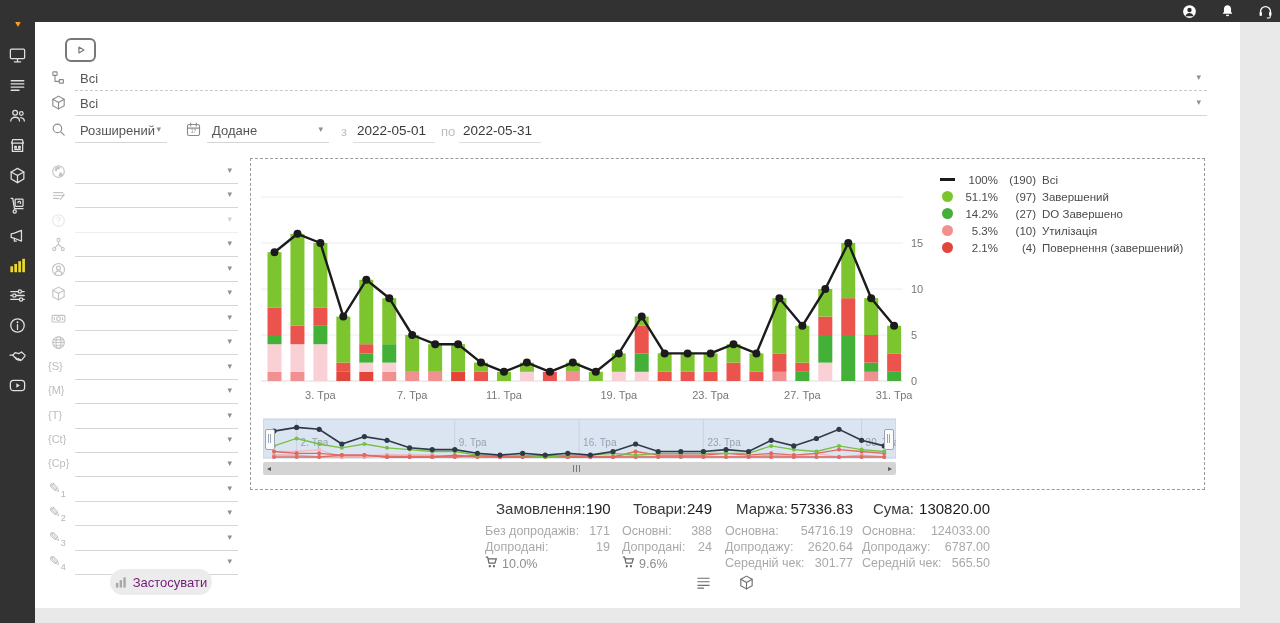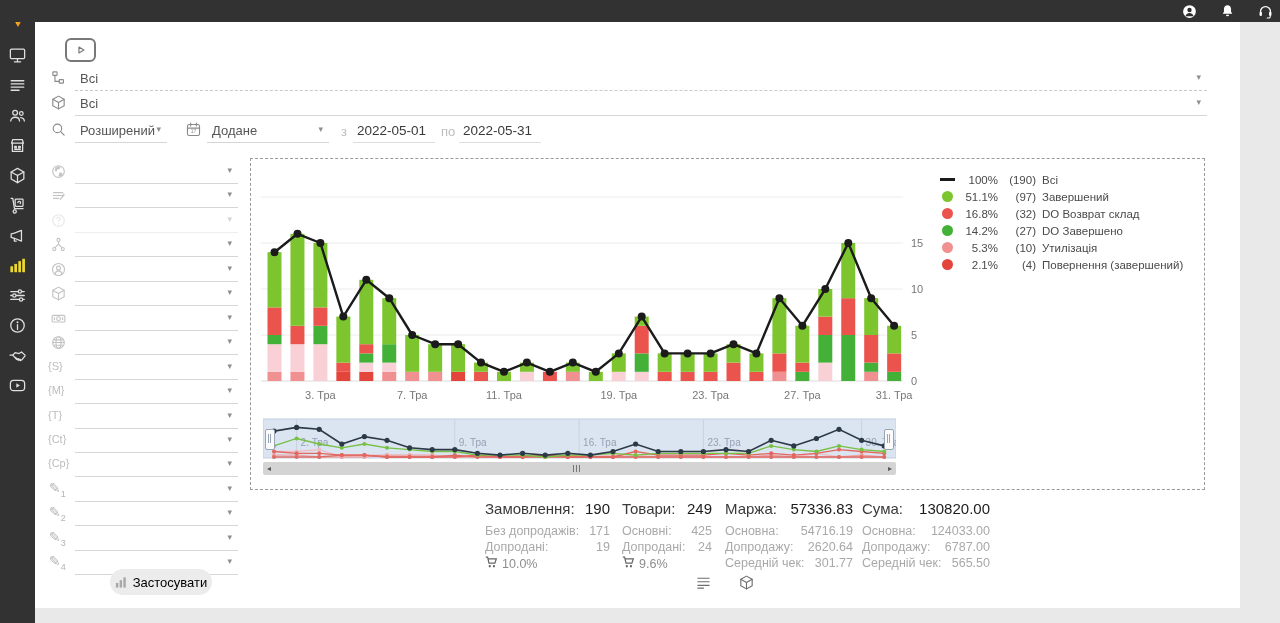--- a/index.html
+++ b/index.html
@@ -26,40 +26,40 @@
   .caret::after{content:"▾";}
   .lbl{position:absolute;top:4px;font-size:13px;color:#bdbdbd;}
   .dateinput{position:absolute;height:22px;border-bottom:1px solid #ddd;font-size:13.5px;color:#3a3a3a;cursor:text;text-decoration:underline;}
   .dateinput .val{position:absolute;left:4px;top:3px;}
   .srow{position:absolute;left:0;height:24px;width:240px;}
   .srow .ficon{position:absolute;left:15px;top:2px;width:17px;height:17px;color:#c3c3c3;}
   .srow .brace{position:absolute;left:13px;top:3px;font-size:11px;color:#bdbdbd;letter-spacing:0;}
   .srow .pen{position:absolute;left:14px;top:1px;font-size:14px;color:#b5b5b5;}
   .srow .pen sub{font-size:9px;}
   .srow.disabled{opacity:.4;}
-  .apply{position:absolute;left:75px;top:547px;width:102px;height:26px;border:none;border-radius:13px;background:#ececec;color:#000000;font-size:13px;font-family:inherit;display:flex;align-items:center;justify-content:center;gap:5px;cursor:pointer;}
+  .apply{position:absolute;left:75px;top:547px;width:102px;height:26px;border:none;border-radius:13px;background:#ececec;color:#701a75;font-size:13px;font-family:inherit;display:flex;align-items:center;justify-content:center;gap:5px;cursor:pointer;}
   .chartbox{position:absolute;left:215px;top:136px;width:955px;height:332px;border:1px dashed #9a9a9a;background:#fff;box-sizing:border-box;}
   .tick{font-size:11px;fill:#777;font-family:"Liberation Sans","DejaVu Sans",sans-serif;}
   .navtick{font-size:10px;fill:#95a2b4;font-family:"Liberation Sans","DejaVu Sans",sans-serif;}
   #legend{position:absolute;left:688px;top:12px;}
   .leg-row{display:flex;align-items:center;height:17px;font-size:11.5px;color:#4a4a4a;cursor:pointer;}
   .leg-swatch{width:16px;display:flex;justify-content:center;margin-right:5px;}
   .leg-dot{width:11px;height:11px;border-radius:50%;}
   .leg-line{width:15px;height:3px;}
   .leg-pct{width:38px;text-align:right;margin-right:6px;}
   .leg-cnt{width:32px;text-align:right;margin-right:6px;color:#4a4a4a;}
   .navwrap{position:absolute;left:12px;top:258px;width:633px;height:44px;}
   .navhandle{position:absolute;top:12px;width:8px;height:19px;background:#fbfbfb;border:1px solid #9aa4b2;border-radius:2px;cursor:ew-resize;z-index:3;}
   .navhandle::after{content:"";position:absolute;left:2px;top:4px;width:1px;height:9px;background:#9aa4b2;box-shadow:2px 0 0 #9aa4b2;}
   .scrollbar{position:absolute;left:12px;top:303px;width:633px;height:13px;background:#d4d4d4;border-radius:2px;}
   .sb-arrow{position:absolute;top:0;width:12px;height:13px;display:flex;align-items:center;justify-content:center;font-size:8px;color:#555;cursor:pointer;}
   .sb-grip{position:absolute;left:310px;top:3px;width:12px;height:7px;display:flex;gap:2px;cursor:grab;}
   .sb-grip i{width:1px;height:7px;background:#777;}
   .stat-col{position:absolute;top:478px;}
-  .stat-title{display:flex;justify-content:space-between;font-size:15px;color:#3a3a3a;margin-bottom:6px;}
+  .stat-title{display:flex;justify-content:space-between;font-size:15px;color:#3a3a3a;margin-bottom:6px;margin-left:11px;}
   .stat-title .v{color:#1c1c1c;}
   .stat-row{display:flex;justify-content:space-between;font-size:12.5px;color:#a9a9a9;line-height:16px;}
   .stat-cart{display:flex;align-items:center;gap:4px;font-size:12.5px;color:#8d8d8d;margin-top:1px;}
   .toggles{position:absolute;left:660px;top:552px;display:flex;gap:26px;}
   .toggles .tg{width:17px;height:17px;color:#6e6e6e;cursor:pointer;}
 </style>
 </head>
 <body>
 
 <div class="topbar">
@@ -530,28 +530,20 @@
     <span class="leg-cnt">(190)</span>
     <span>Всі</span>
         </div>
         <div class="leg-row">
     <span class="leg-swatch">
             <span class="leg-dot" style="background:#7DC52E"></span>
           </span>
     <span class="leg-pct">51.1%</span>
     <span class="leg-cnt">(97)</span>
     <span>Завершений</span>
-        </div>
-        <div class="leg-row">
-    <span class="leg-swatch">
-            <span class="leg-dot" style="background:#EA544C"></span>
-          </span>
-    <span class="leg-pct">16.8%</span>
-    <span class="leg-cnt">(32)</span>
-    <span>DO Возврат склад</span>
         </div>
         <div class="leg-row">
     <span class="leg-swatch">
             <span class="leg-dot" style="background:#43B138"></span>
           </span>
     <span class="leg-pct">14.2%</span>
     <span class="leg-cnt">(27)</span>
     <span>DO Завершено</span>
         </div>
         <div class="leg-row">
@@ -796,21 +788,21 @@
           <span>10.0%</span>
         </div>
       </div>
       <div class="stat-col" style="left:587px;width:90px">
         <div class="stat-title">
           <span class="t">Товари:</span>
           <span class="v">249</span>
         </div>
         <div class="stat-row">
           <span>Основні:</span>
-          <span>425</span>
+          <span>388</span>
         </div>
         <div class="stat-row">
           <span>Допродані:</span>
           <span>24</span>
         </div>
         <div class="stat-cart">
           <span><svg viewBox="0 0 16 16" width="13" height="13">
               <path d="M1 1.5h2.2l1.7 7.4h7.3l1.7-5.4H4" fill="none" stroke="#666" stroke-width="1.5"></path>
               <circle cx="5.9" cy="12.6" r="1.4" fill="#666"></circle>
               <circle cx="11" cy="12.6" r="1.4" fill="#666"></circle>

